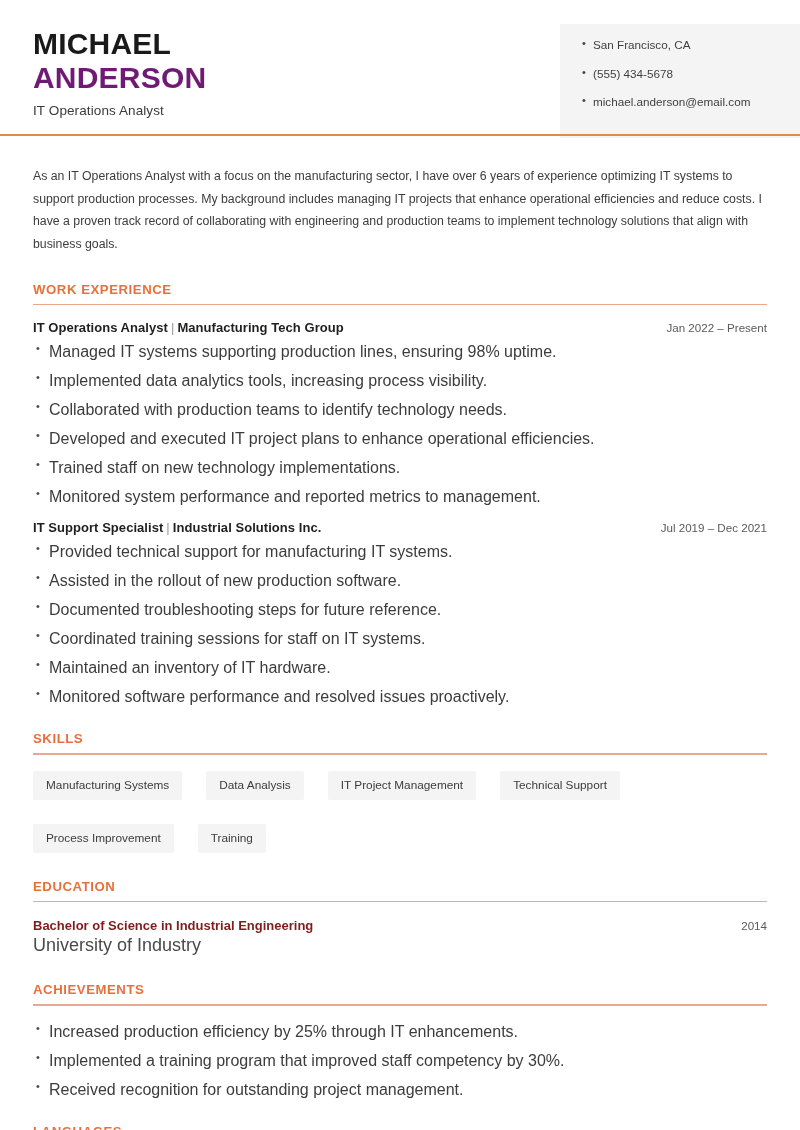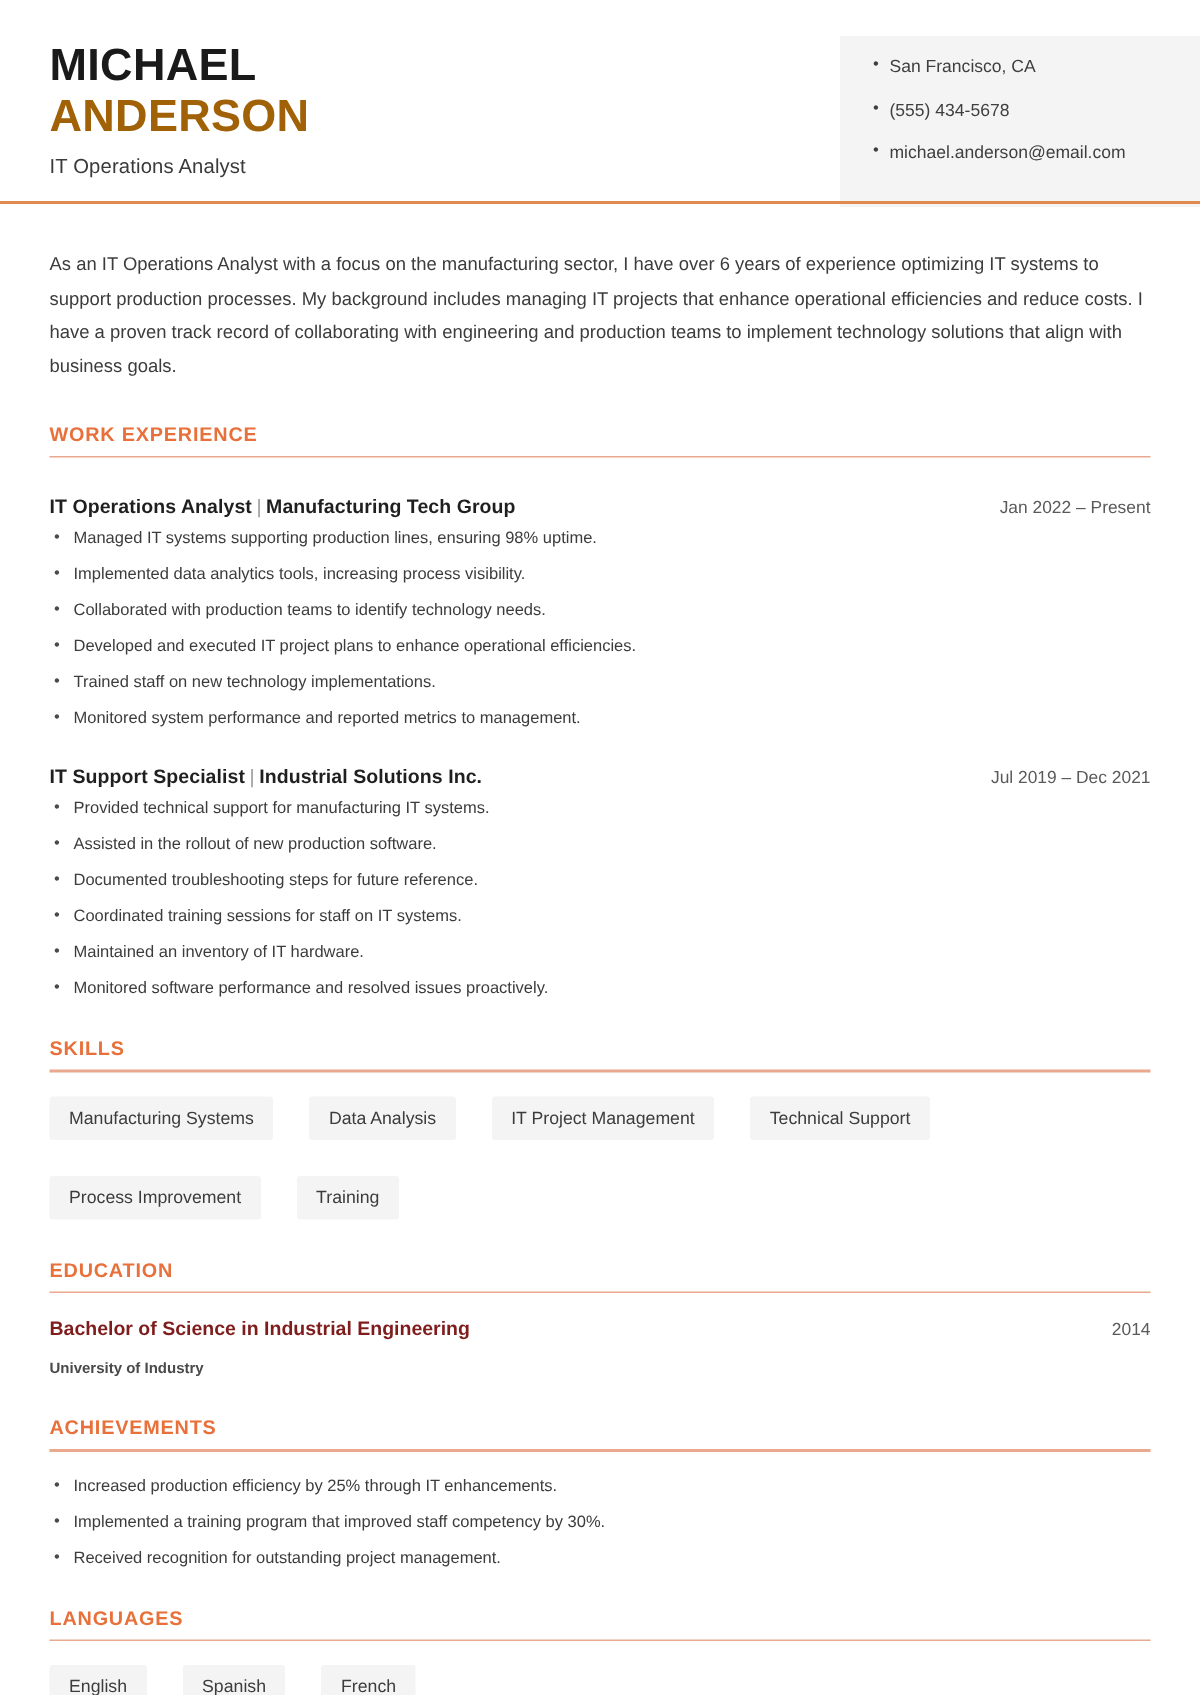--- a/index.html
+++ b/index.html
@@ -48,21 +48,21 @@
     line-height: 1.12;
     color: #1a1a1a;
     text-transform: uppercase;
   }
 
   .name-line-2 {
     font-size: 30px;
     font-weight: bold;
     letter-spacing: 0.2px;
     line-height: 1.12;
-    color: #a16207;
+    color: #701a75;
     text-transform: uppercase;
   }
 
   .job-subtitle {
     margin-top: 9px;
     font-size: 13.5px;
     font-weight: normal;
     color: #3a3a3a;
     letter-spacing: 0.1px;
   }
@@ -136,21 +136,21 @@
   }
 
   .section-rule {
     margin-top: 7px;
     height: 1.5px;
     background: #eaa88f;
     width: 100%;
   }
 
   
-  .entry { margin-top: 25px; }
+  .entry { margin-top: 15px; }
   .entry + .entry { }
 
   .entry-head {
     display: flex;
     justify-content: space-between;
     align-items: baseline;
   }
 
   .entry-title {
     font-size: 13px;
@@ -172,21 +172,21 @@
     text-align: right;
   }
 
   .bullets {
     list-style: none;
     margin-top: 9px;
   }
 
   .bullets li {
     position: relative;
-    font-size: 11px;
+    font-size: 16px;
     color: #3c3c3c;
     line-height: 1;
     padding-left: 16px;
     margin-bottom: 13px;
   }
 
   .bullets li:last-child { margin-bottom: 0; }
 
   .bullets li::before {
     content: "\2022";
@@ -229,24 +229,23 @@
     color: #7f1d1d;
   }
 
   .edu-year {
     font-size: 11.6px;
     color: #5a5a5a;
     white-space: nowrap;
   }
 
   .edu-school {
-    margin-top: 14px;
-    font-size: 10px;
+    margin-top: 2px;
+    font-size: 18px;
     color: #4a4a4a;
-    font-weight: bold;
   }
 
   .achievements-list { margin-top: 18px; }
 </style>
 </head>
 <body>
 
 <div class="page">
 
   <div class="header">

